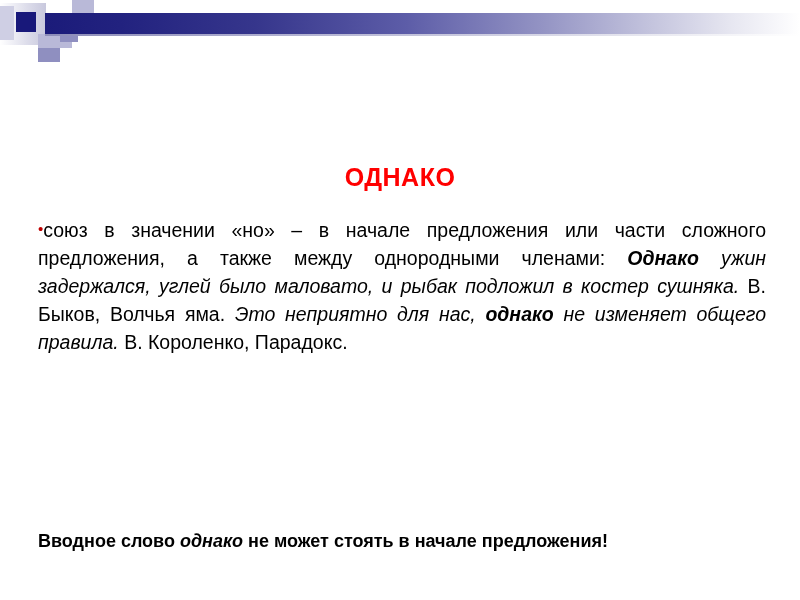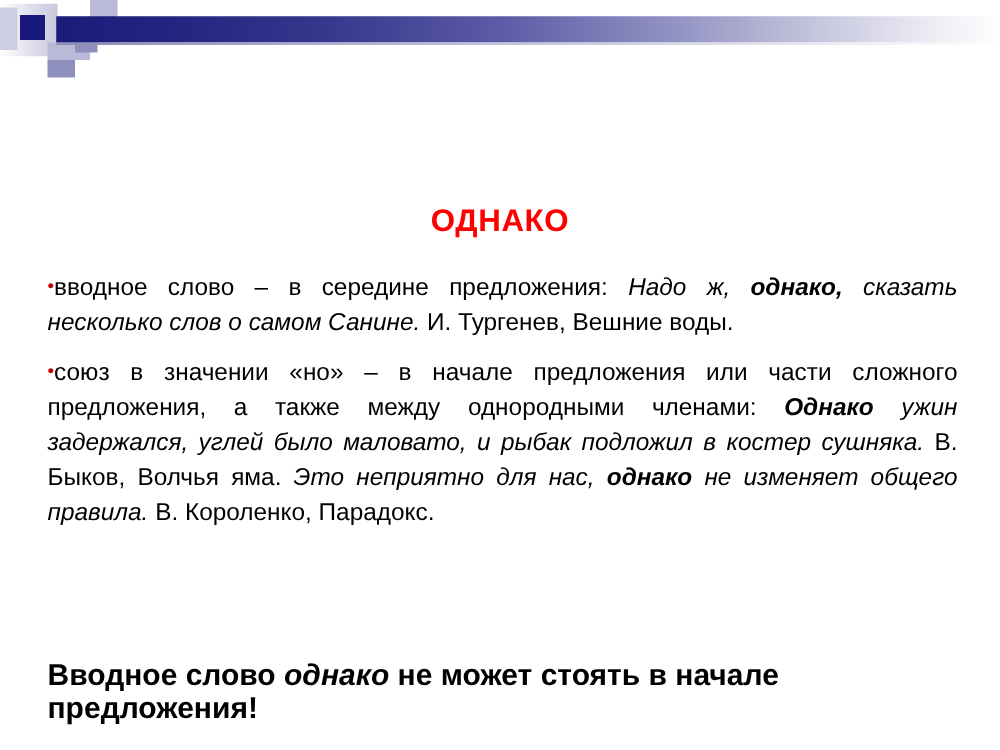--- a/index.html
+++ b/index.html
@@ -111,21 +111,21 @@
   }
 
   .it  { font-style: italic; }
   .bi  { font-style: italic; font-weight: bold; }
 
   .footer {
     position: absolute;
     left: 38px;
     top: 528px;
     width: 728px;
-    font-size: 24px;
+    font-size: 18px;
     font-weight: bold;
     line-height: 26px;
     color: #000000;
     text-align: left;
   }
 </style>
 </head>
 <body>
 
 <div class="banner">
@@ -141,17 +141,16 @@
   <div class="sq sq-mid" style="left:60px;  top:28px; width:18px; height:14px;"></div>
   <div class="sq sq-dark" style="left:16px;  top:12px; width:20px; height:20px;"></div>
 
   <div class="banner-bar"></div>
   <div class="banner-underline"></div>
 </div>
 
 <div class="title">ОДНАКО</div>
 
 <div class="content">
-  <p class="para"><span class="bullet" style="color: rgb(192, 0, 0);">•</span><span>вводное слово – в середине предложения: </span><span class="it">Надо ж, </span><span class="bi">однако,</span><span class="it"> сказать несколько слов о самом Санине.</span><span> И. Тургенев, Вешние воды.</span></p>
   <p class="para"><span class="bullet" style="color: rgb(192, 0, 0);">•</span><span>союз в значении «но» – в начале предложения или части сложного предложения, а также между однородными членами: </span><span class="bi">Однако</span><span class="it"> ужин задержался, углей было маловато, и рыбак подложил в костер сушняка.</span><span> В. Быков, Волчья яма. </span><span class="it">Это неприятно для нас, </span><span class="bi">однако</span><span class="it"> не изменяет общего правила.</span><span> В. Короленко, Парадокс.</span></p>
 </div>
 
 <div class="footer"><span>Вводное слово </span><span class="bi">однако</span><span> не может стоять в начале предложения!</span></div>
 
 </body></html>

